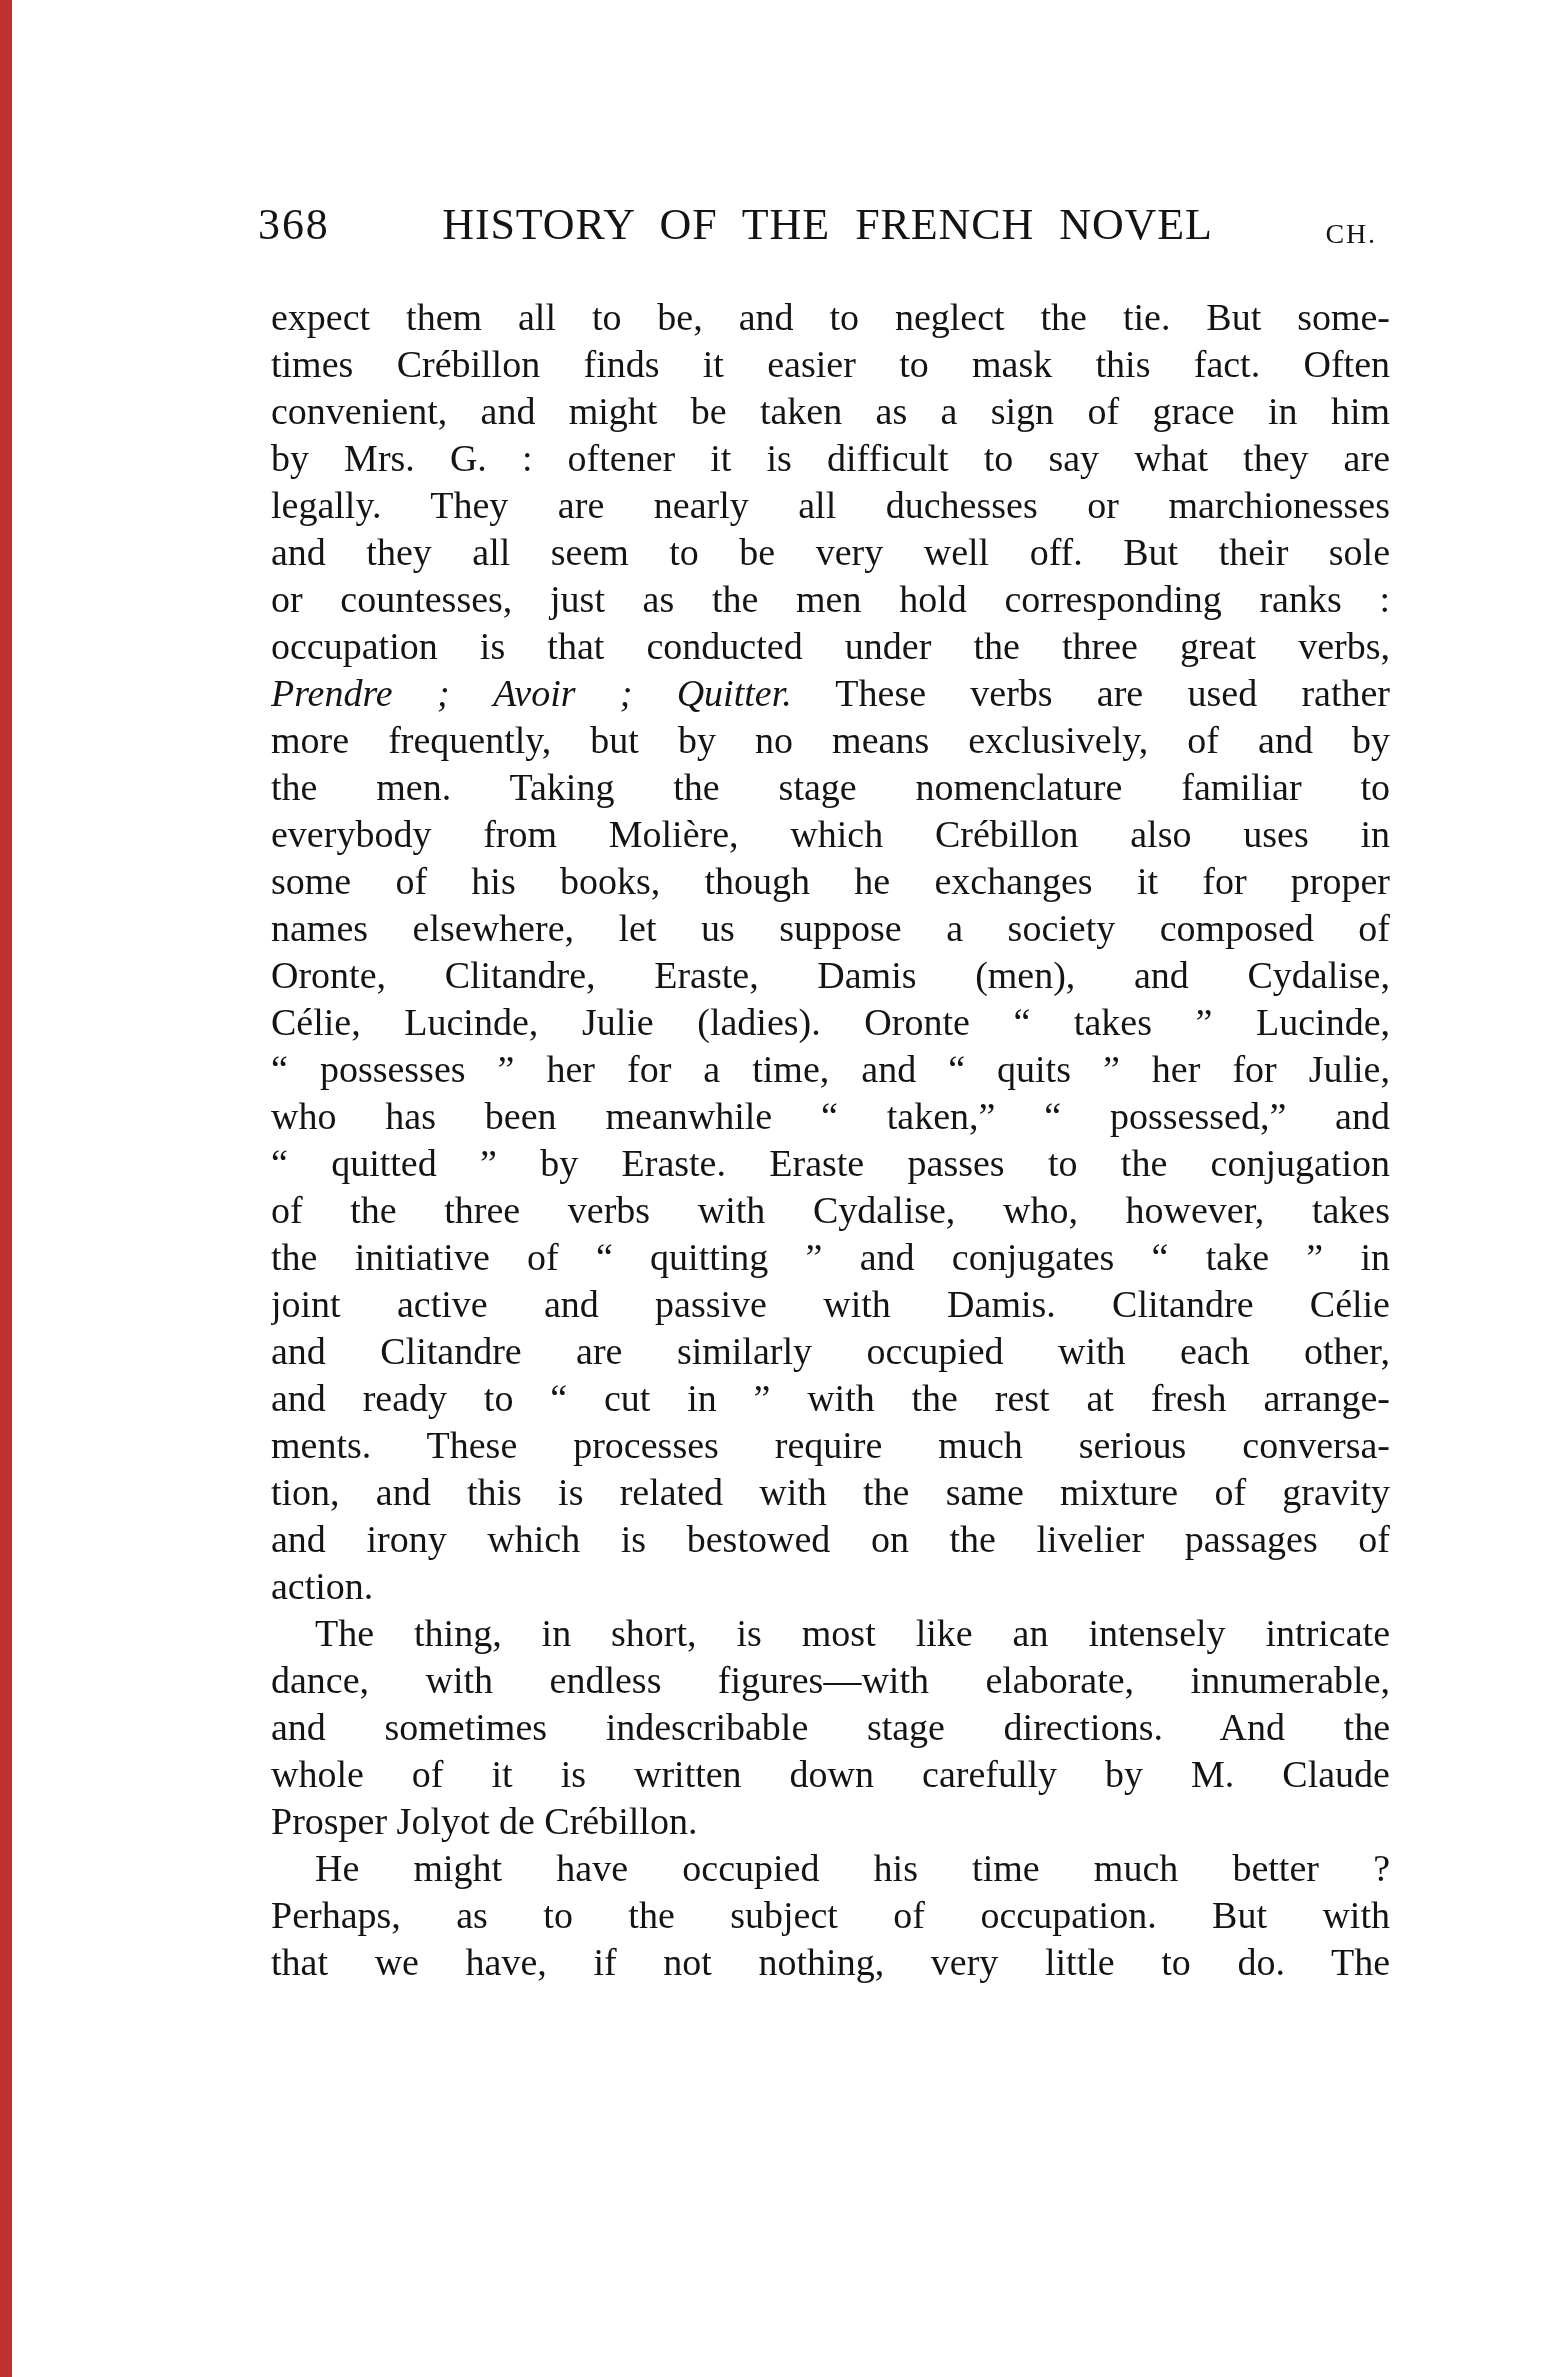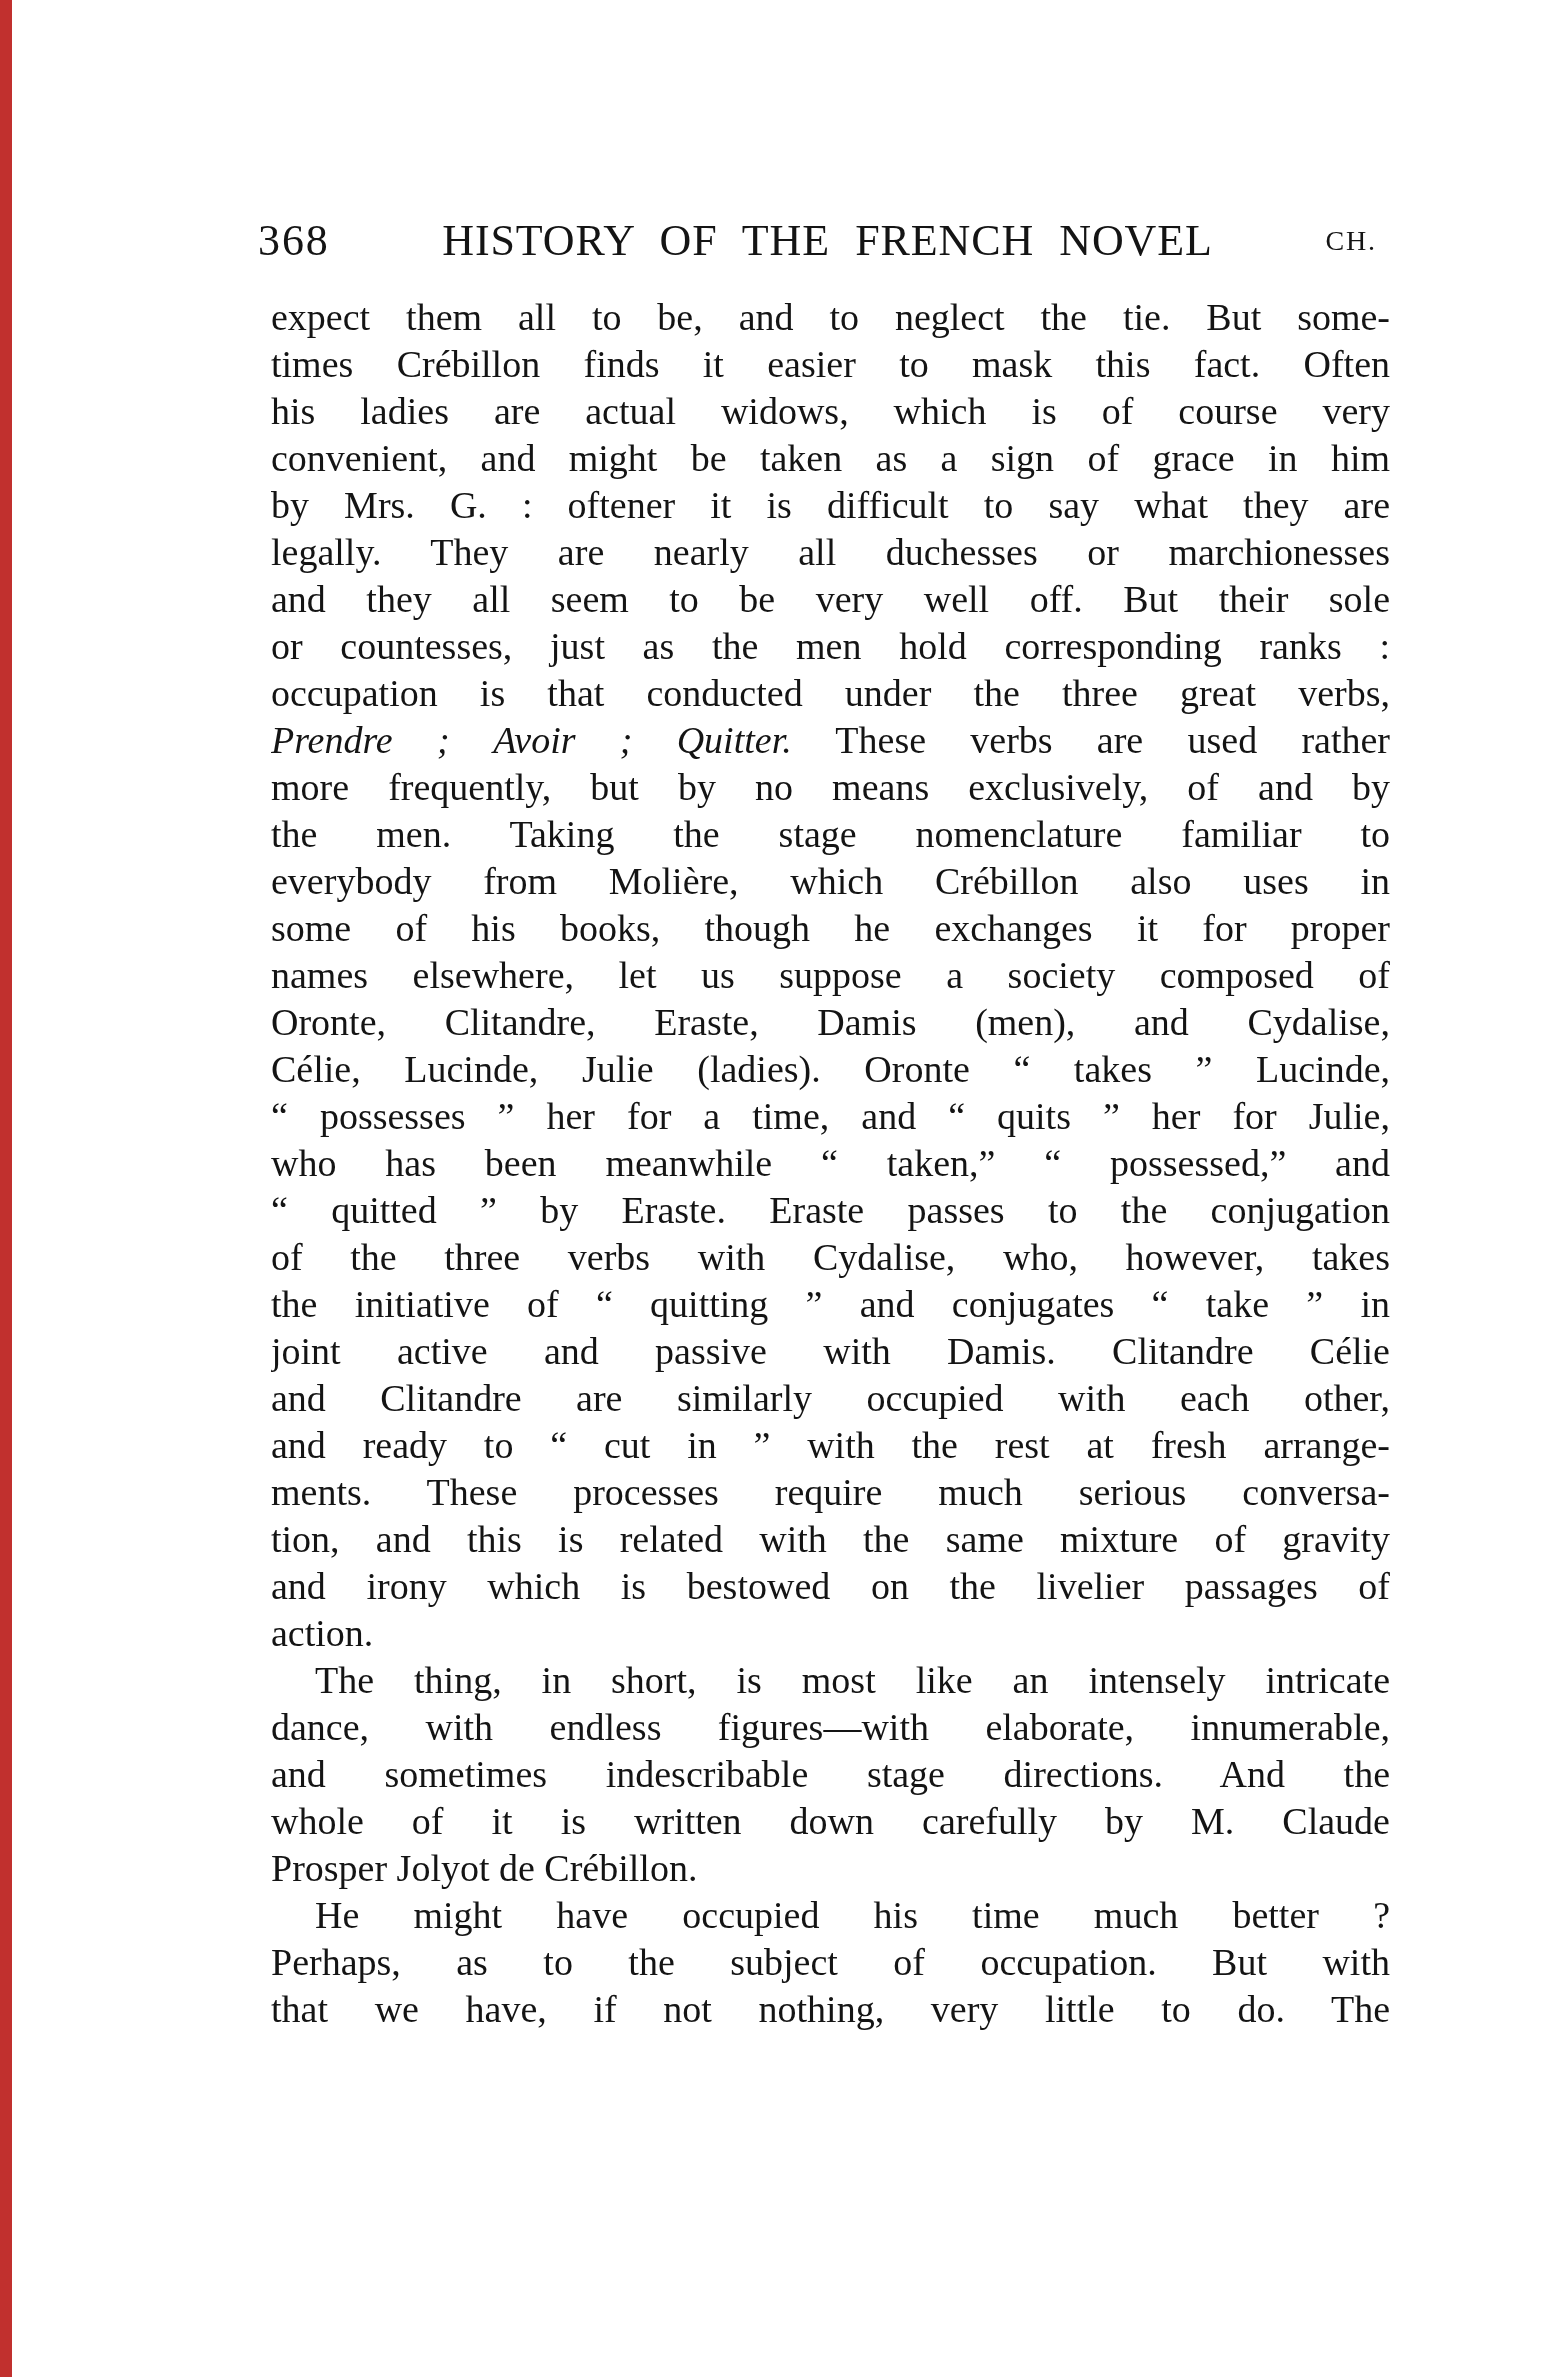--- a/index.html
+++ b/index.html
@@ -19,24 +19,24 @@
     background: #c1302e;
   }
   .content {
     position: absolute;
     left: 258px;
     top: 199px;
     width: 1119px;
   }
   .header {
     position: absolute;
-    left: 0; top: 16px;
+    left: 0; top: 0;
     width: 100%;
     display: flex;
-    align-items: center;
+    align-items: flex-end;
   }
   .pagenum { font-size: 44px; letter-spacing: 1.9px; }
   .runtitle {
     flex: 1;
     text-align: center;
     font-size: 44px;
     word-spacing: 13.2px;
     letter-spacing: 0.9px;
     white-space: nowrap;
   }
@@ -74,21 +74,20 @@
 
     <div class="header">
       <span class="pagenum">368</span>
       <span class="runtitle">HISTORY OF THE FRENCH NOVEL</span>
       <span class="chap">CH.</span>
     </div>
 
     <div class="bodytext">
       <div class="ln">expect them all to be, and to neglect the tie. But some-</div>
       <div class="ln">times Crébillon finds it easier to mask this fact. Often</div>
-      <div class="ln">his ladies are actual widows, which is of course very</div>
       <div class="ln">convenient, and might be taken as a sign of grace in him</div>
       <div class="ln">by Mrs. G. : oftener it is difficult to say what they are</div>
       <div class="ln">legally. They are nearly all duchesses or marchionesses</div>
       <div class="ln">and they all seem to be very well off. But their sole</div>
       <div class="ln">or countesses, just as the men hold corresponding ranks :</div>
       <div class="ln">occupation is that conducted under the three great verbs,</div>
       <div class="ln"><span class="it">Prendre ; Avoir ; Quitter.</span><span> These verbs are used rather</span></div>
       <div class="ln">more frequently, but by no means exclusively, of and by</div>
       <div class="ln">the men. Taking the stage nomenclature familiar to</div>
       <div class="ln">everybody from Molière, which Crébillon also uses in</div>

